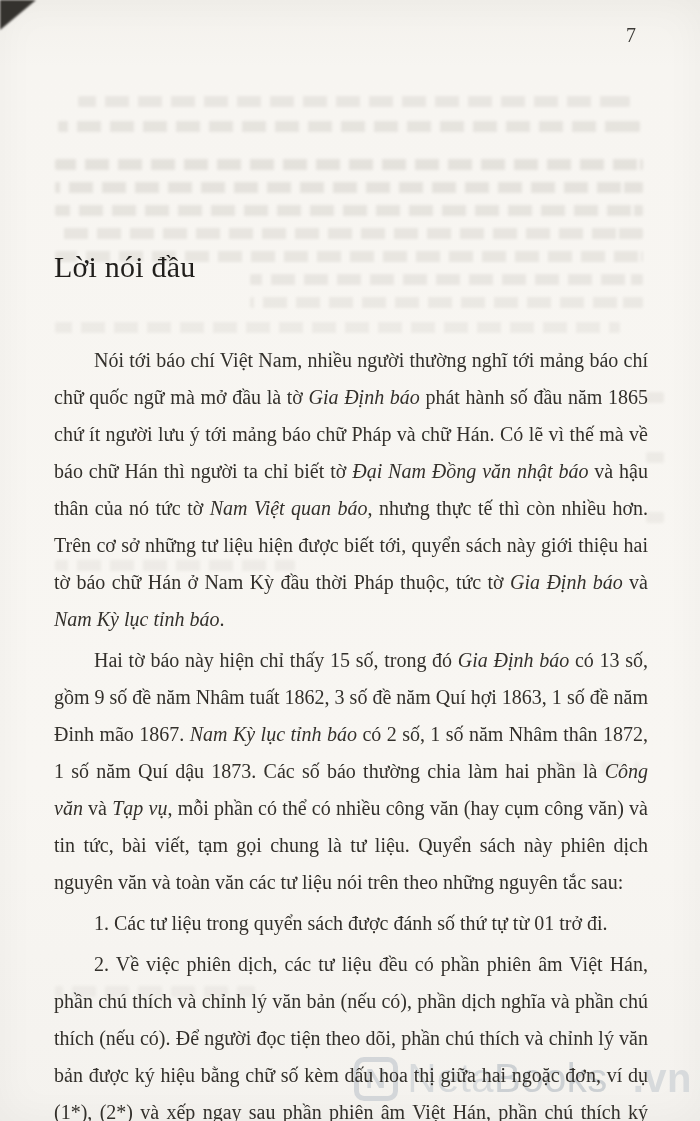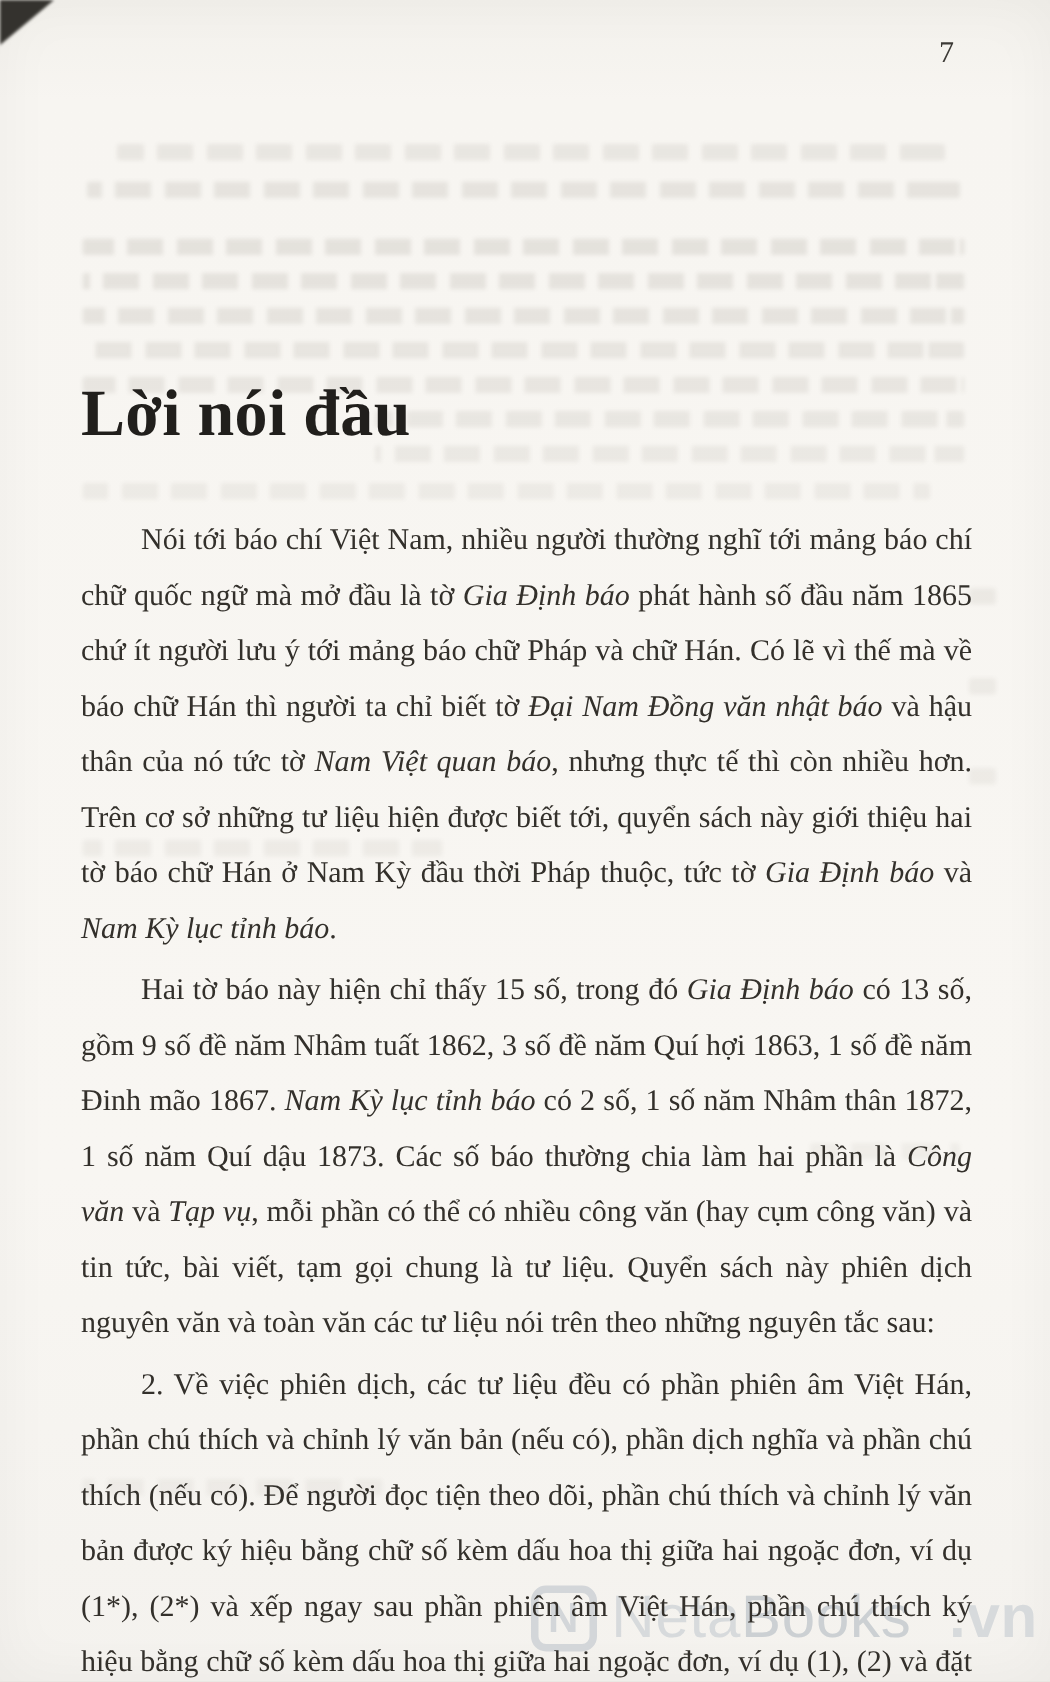--- a/index.html
+++ b/index.html
@@ -37,21 +37,21 @@
     z-index: 0;
   }
   .page-number {
     position: absolute; top: 24px; left: 626px;
     font-size: 20px; color: #3c3a36;
     z-index: 2;
   }
   .chapter-title {
     position: absolute; top: 250px; left: 54px;
     margin: 0;
-    font-size: 44px; font-weight: 700;
+    font-size: 30px; font-weight: 400;
     color: #211f1c;
     letter-spacing: 0.2px;
     z-index: 2;
   }
   .body-text {
     position: absolute; top: 342px; left: 54px;
     width: 594px;
     z-index: 2;
     color: #33302b;
     font-size: 20px;
@@ -112,20 +112,21 @@
     <div class="bleed-line" style="top:512px; left:646px; width:18px; opacity:.12;"></div>
   </div>
 
   <div class="page-number">7</div>
 
   <h1 class="chapter-title">Lời nói đầu</h1>
 
   <div class="body-text">
     <p>Nói tới báo chí Việt Nam, nhiều người thường nghĩ tới mảng báo chí chữ quốc ngữ mà mở đầu là tờ <i>Gia Định báo</i> phát hành số đầu năm 1865 chứ ít người lưu ý tới mảng báo chữ Pháp và chữ Hán. Có lẽ vì thế mà về báo chữ Hán thì người ta chỉ biết tờ <i>Đại Nam Đồng văn nhật báo</i> và hậu thân của nó tức tờ <i>Nam Việt quan báo</i>, nhưng thực tế thì còn nhiều hơn. Trên cơ sở những tư liệu hiện được biết tới, quyển sách này giới thiệu hai tờ báo chữ Hán ở Nam Kỳ đầu thời Pháp thuộc, tức tờ <i>Gia Định báo</i> và <i>Nam Kỳ lục tỉnh báo</i>.</p>
     <p>Hai tờ báo này hiện chỉ thấy 15 số, trong đó <i>Gia Định báo</i> có 13 số, gồm 9 số đề năm Nhâm tuất 1862, 3 số đề năm Quí hợi 1863, 1 số đề năm Đinh mão 1867. <i>Nam Kỳ lục tỉnh báo</i> có 2 số, 1 số năm Nhâm thân 1872, 1 số năm Quí dậu 1873. Các số báo thường chia làm hai phần là <i>Công văn</i> và <i>Tạp vụ</i>, mỗi phần có thể có nhiều công văn (hay cụm công văn) và tin tức, bài viết, tạm gọi chung là tư liệu. Quyển sách này phiên dịch nguyên văn và toàn văn các tư liệu nói trên theo những nguyên tắc sau:</p>
+    <p>1. Các tư liệu trong quyển sách được đánh số thứ tự từ 01 trở đi.</p>
     <p>2. Về việc phiên dịch, các tư liệu đều có phần phiên âm Việt Hán, phần chú thích và chỉnh lý văn bản (nếu có), phần dịch nghĩa và phần chú thích (nếu có). Để người đọc tiện theo dõi, phần chú thích và chỉnh lý văn bản được ký hiệu bằng chữ số kèm dấu hoa thị giữa hai ngoặc đơn, ví dụ (1*), (2*) và xếp ngay sau phần phiên âm Việt Hán, phần chú thích ký hiệu bằng chữ số kèm dấu hoa thị giữa hai ngoặc đơn, ví dụ (1), (2) và đặt ở cuối trang theo thông lệ.</p>
   </div>
 
   <div class="watermark">
     <span class="wm-logo">
       <span>N</span>
     </span>
     <span class="wm-text"><span class="wm-neta">Neta</span><span class="wm-books">Books</span><span class="wm-vn">.vn</span></span>
   </div>
 

